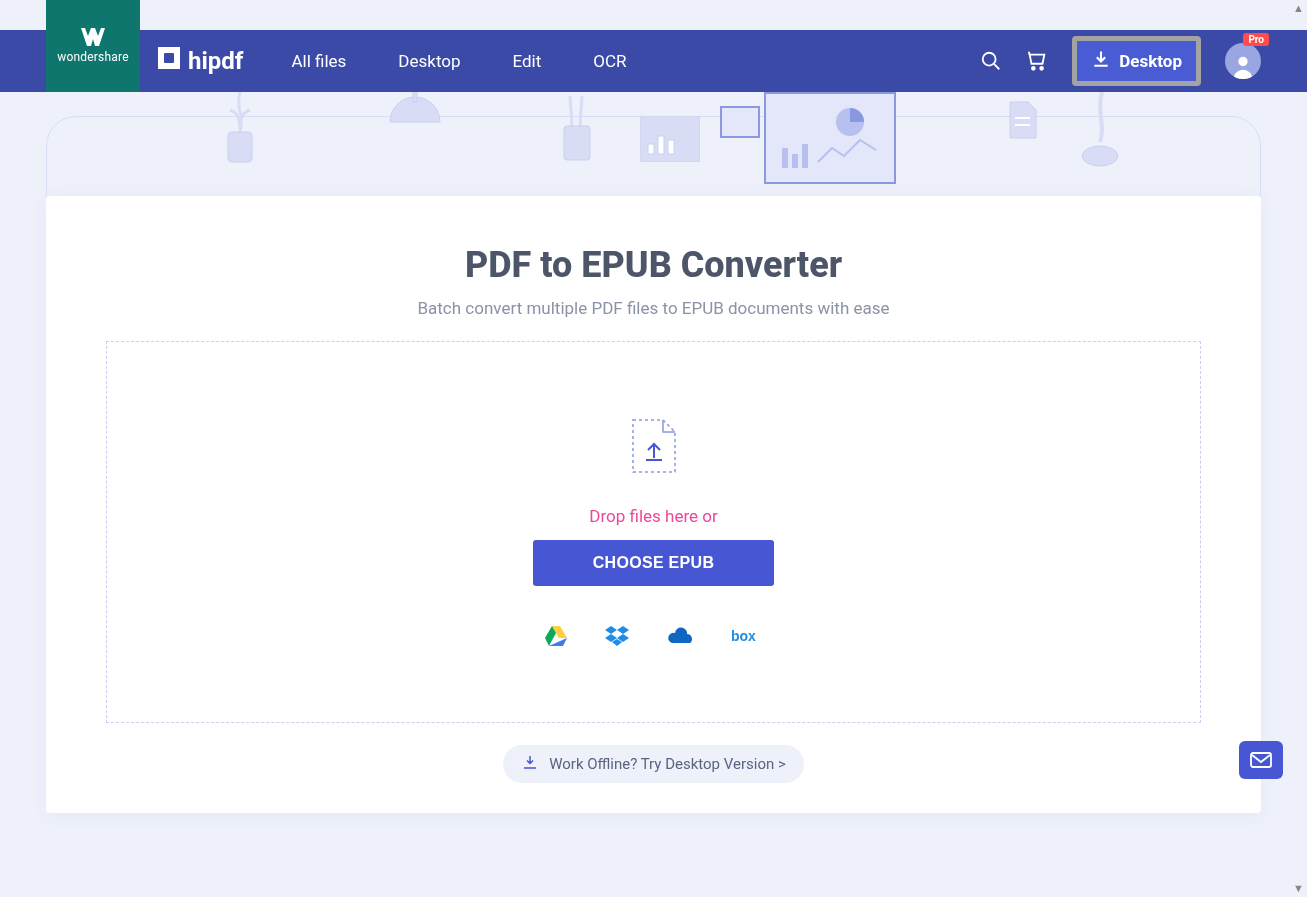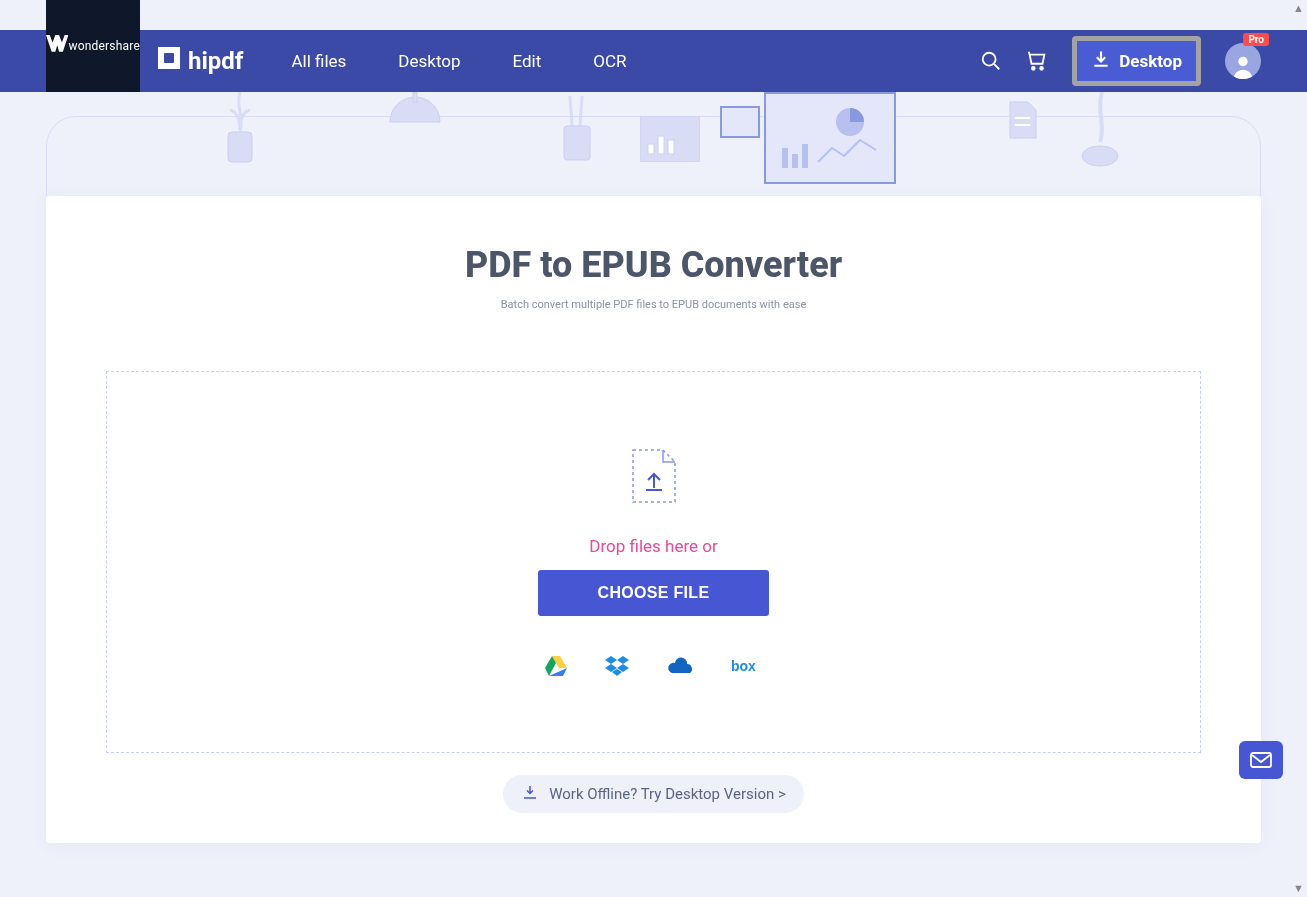--- a/index.html
+++ b/index.html
@@ -1,20 +1,20 @@
 <!DOCTYPE html>
 <html><head>
 <meta charset="utf-8">
 <style>
 * { margin: 0; padding: 0; box-sizing: border-box; }
 body { font-family: -apple-system, BlinkMacSystemFont, "Segoe UI", Roboto, Arial, sans-serif; background: #eef1fa; overflow-x: hidden; }
 
 
 .header { background: #3b4aa7; height: 62px; display: flex; align-items: center; position: relative; margin-top: 30px; }
-.brand-tab { position: absolute; top: -30px; left: 46px; width: 94px; height: 92px; background: #0f172a; display: flex; flex-direction: row; align-items: center; justify-content: center; z-index: 5; }
+.brand-tab { position: absolute; top: -30px; left: 46px; width: 94px; height: 92px; background: #0f766e; display: flex; flex-direction: column; align-items: center; justify-content: center; z-index: 5; }
 .brand-tab .w-logo { width: 24px; height: 18px; position: relative; margin-bottom: 4px; }
 .brand-tab .w-logo svg { fill: #fff; }
 .brand-tab .w-text { color: #fff; font-size: 12px; font-weight: 400; letter-spacing: 0.2px; }
 .logo-block { display: flex; align-items: flex-start; margin-left: 158px; }
 .logo-block .sq { width: 22px; height: 22px; background: #fff; display: flex; align-items: center; justify-content: center; margin-right: 8px; }
 .logo-block .sq::before { content:""; display:block; width:10px; height:10px; background:#3b4aa7; border-radius:1px; }
 .logo-block .name { color: #fff; font-size: 24px; font-weight: 700; }
 .nav { display: flex; margin-left: 48px; gap: 52px; }
 .nav a { color: #fff; font-size: 17px; text-decoration: none; cursor: pointer; }
 .right { margin-left: auto; display: flex; align-items: center; gap: 24px; padding-right: 46px; }
@@ -27,21 +27,21 @@
 
 
 .deco { height: 104px; position: relative; overflow: hidden; }
 .deco .line { position: absolute; bottom: -520px; left: 46px; right: 46px; height: 600px; border: 1px solid #d8ddf5; border-radius: 30px; }
 .deco .shape { position: absolute; fill: #d8ddf5; stroke: #c9cff0; }
 .deco .dash-box { position: absolute; border: 2px solid #8a98e0; background: #e3e7f9; }
 
 
 .card { background: #fff; border-radius: 4px; margin: 0 46px 20px 46px; box-shadow: 0 2px 20px rgba(60,70,150,0.05); padding: 48px 60px 30px 60px; }
 .card h1 { text-align: center; font-size: 36px; font-weight: 800; color: #4d5568; margin-bottom: 12px; }
-.card p.sub { text-align: center; color: #8a92a6; font-size: 11px; margin-bottom: 60px; }
+.card p.sub { text-align: center; color: #8a92a6; font-size: 17px; margin-bottom: 23px; }
 .dropzone { border: 1px dashed #c9cff0; height: 382px; display: flex; flex-direction: column; align-items: center; justify-content: center; }
 .dropzone .file-icon { margin-bottom: 28px; }
 .dropzone .drop-text { color: #ec4899; font-size: 17px; margin-bottom: 14px; }
 .choose-btn { background: #4756d3; color: #fff; border: none; padding: 14px 60px; font-size: 16px; font-weight: 700; letter-spacing: 0.3px; border-radius: 3px; cursor: pointer; margin-bottom: 40px; }
 .cloud-row { display: flex; gap: 38px; align-items: center; }
 .cloud-row .cloud-icon { cursor: pointer; display:flex; align-items:center; }
 .offline-pill { margin: 22px auto 0 auto; display: flex; align-items: center; justify-content: center; gap: 10px; background: #eef1fa; border-radius: 20px; padding: 8px 18px; width: fit-content; cursor: pointer; }
 .offline-pill span { color: #5a6480; font-size: 15px; }
 
 
@@ -160,21 +160,21 @@
 
   <div class="dropzone">
     <div class="file-icon">
       <svg width="46" height="56" viewBox="0 0 46 56" fill="none">
           <path d="M2 2 h30 l12 12 v40 H2 Z" stroke="#8a98e0" stroke-width="1.5" stroke-dasharray="3 3" fill="none"></path>
           <path d="M32 2 v12 h12" stroke="#8a98e0" stroke-width="1.5" fill="none"></path>
           <path d="M23 40 v-14 M17 32 l6-6 6 6 M15 42 h16" stroke="#4756d3" stroke-width="2" fill="none"></path>
         </svg>
     </div>
     <div class="drop-text">Drop files here or</div>
-    <button class="choose-btn">CHOOSE FILE</button>
+    <button class="choose-btn">CHOOSE EPUB</button>
     <div class="cloud-row">
       <div class="cloud-icon">
         <svg width="22" height="20" viewBox="0 0 22 20">
             <path d="M7 0 L15 0 L22 12 L14 12 Z" fill="#ffcf3f"></path>
             <path d="M0 12 L7 0 L11 7 L4 20 Z" fill="#11a85e"></path>
             <path d="M4 20 L22 12 L18 20 Z" fill="#3b7ded"></path>
           </svg>
       </div>
       <div class="cloud-icon">
         <svg width="24" height="20" viewBox="0 0 24 20" fill="#1f8ce6">

